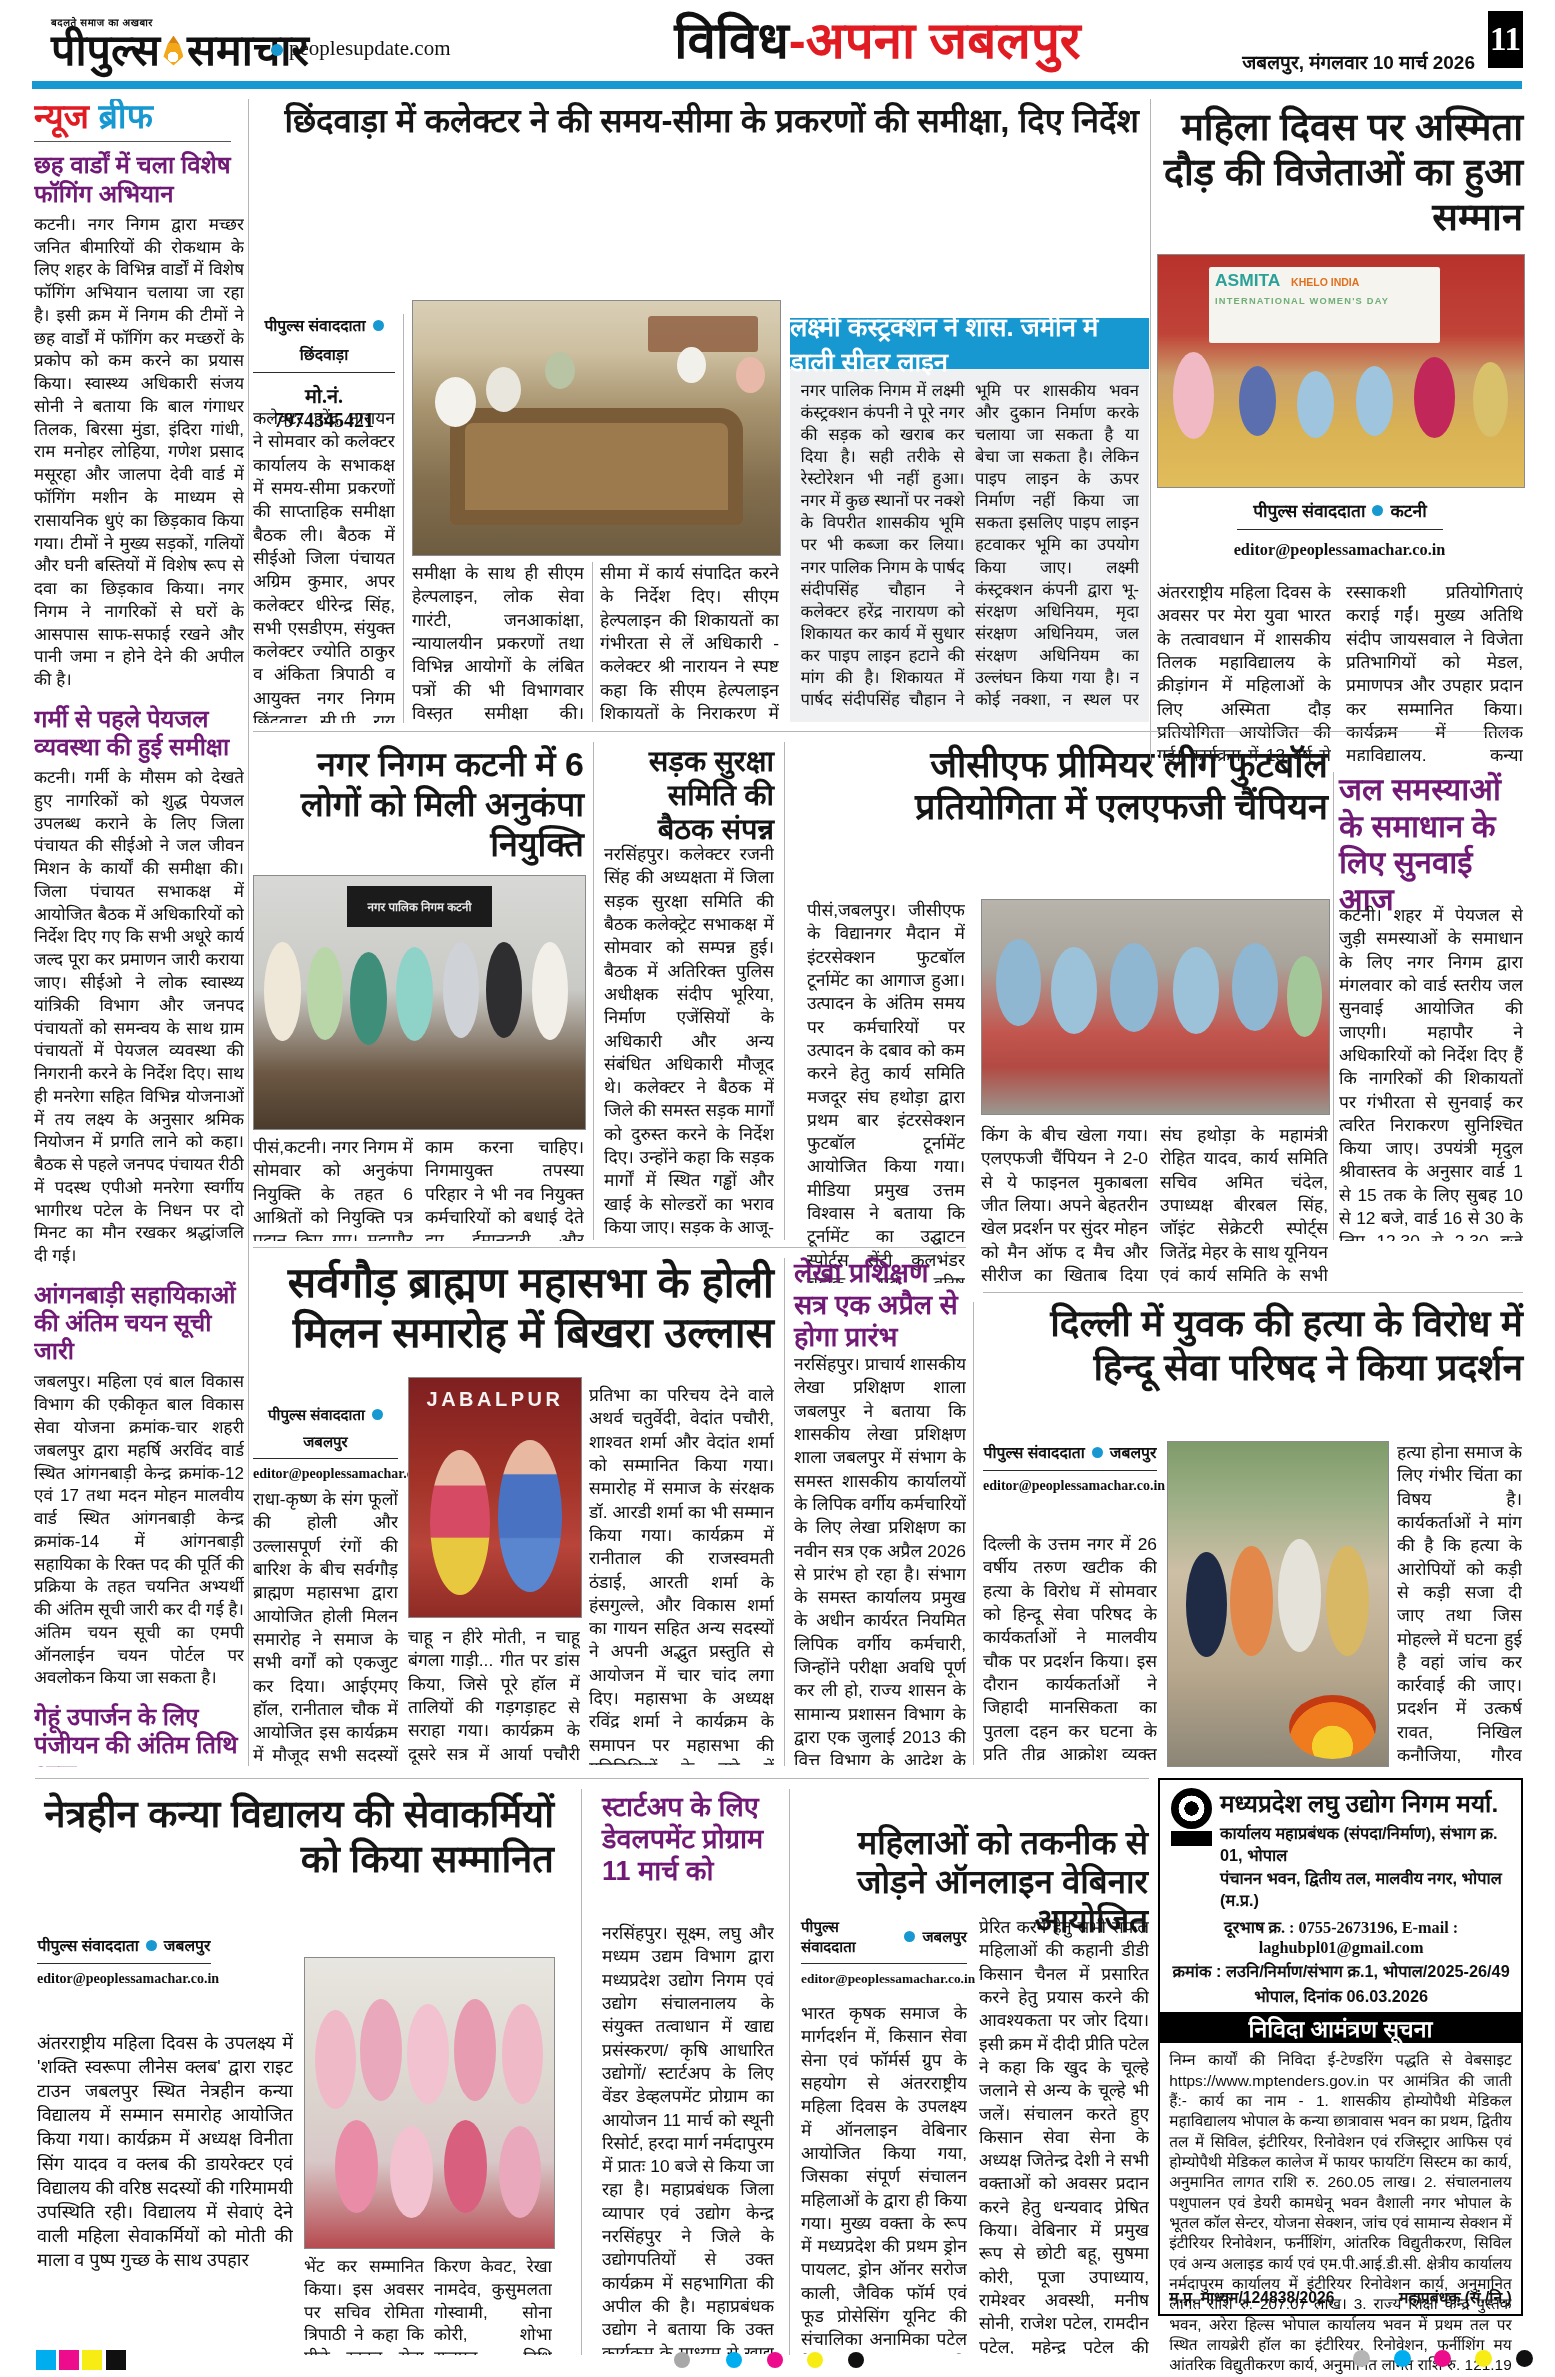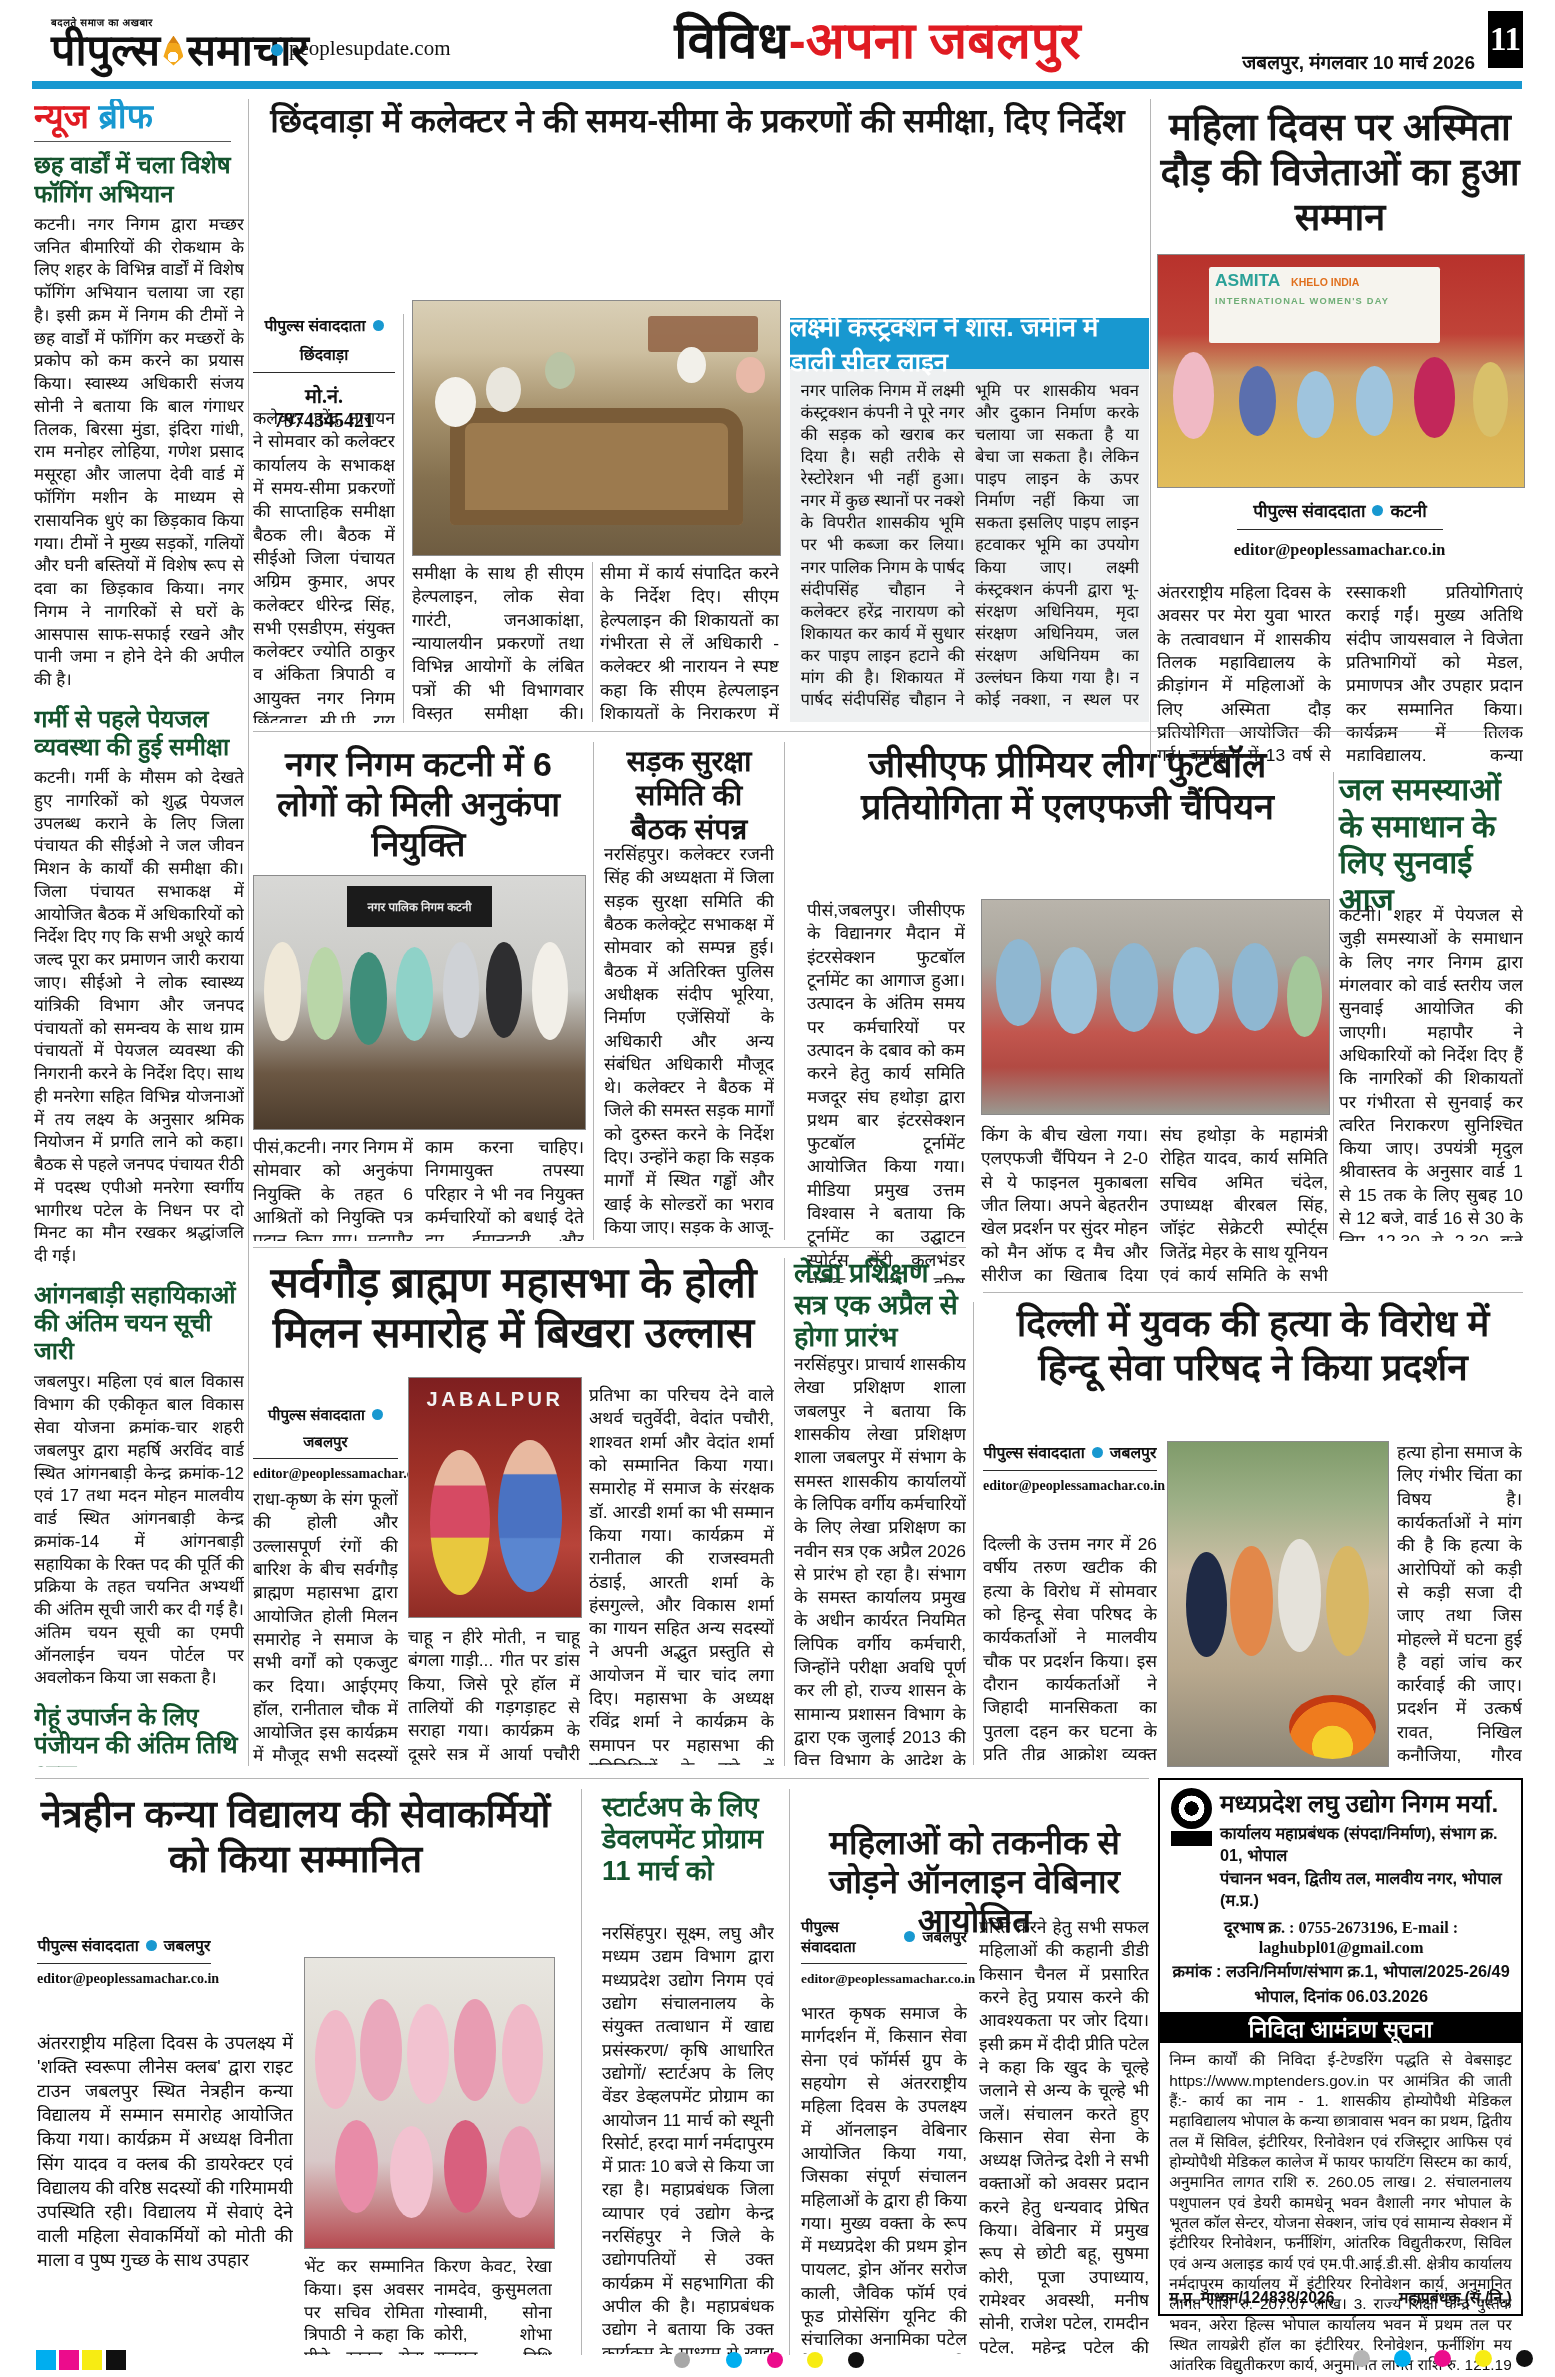--- a/index.html
+++ b/index.html
@@ -1,21 +1,21 @@
 <!DOCTYPE html>
 <html style="font-size:9.3px"><head>
 <meta charset="utf-8">
 <style>
   html,body{margin:0;padding:0;background:#9a9a9a;}
   .page{position:relative;width:1555px;height:2377px;background:#ffffff;
         font-family:"Liberation Sans","DejaVu Sans",sans-serif;color:#111;overflow:hidden;}
   .abs{position:absolute;}
   .bt{font-size:17.4px;line-height:1.34;color:#0e0e0e;text-align:justify;overflow:hidden;}
-  .hd{font-weight:800;color:#161616;text-align:center;line-height:1.18;}
-  .hd-left{font-weight:800;color:#14532d;line-height:1.18;}
+  .hd{font-weight:800;color:#161616;text-align:right;line-height:1.18;}
+  .hd-left{font-weight:800;color:#701a75;line-height:1.18;}
   .serif{font-family:"Liberation Serif","DejaVu Serif",serif;}
   .bluebar{background:#1898d0;}
   .vline{position:absolute;width:1.2px;background:#b5b5b5;}
   .hline{position:absolute;height:1.2px;background:#b5b5b5;}
   .byl{display:flex;align-items:center;justify-content:center;gap:7px;font-weight:700;
        font-size:18px;color:#111;border-bottom:1.7px solid #2b2b2b;padding-bottom:7px;}
   .bdot{width:11px;height:11px;border-radius:50%;background:#1898d0;flex:0 0 auto;}
   .email{font-family:"Liberation Serif","DejaVu Serif",serif;font-weight:700;font-size:16.3px;
          text-align:center;color:#111;}
   .photo{position:absolute;overflow:hidden;border:0.6px solid #8a8a8a;background:#cfcfcf;}

